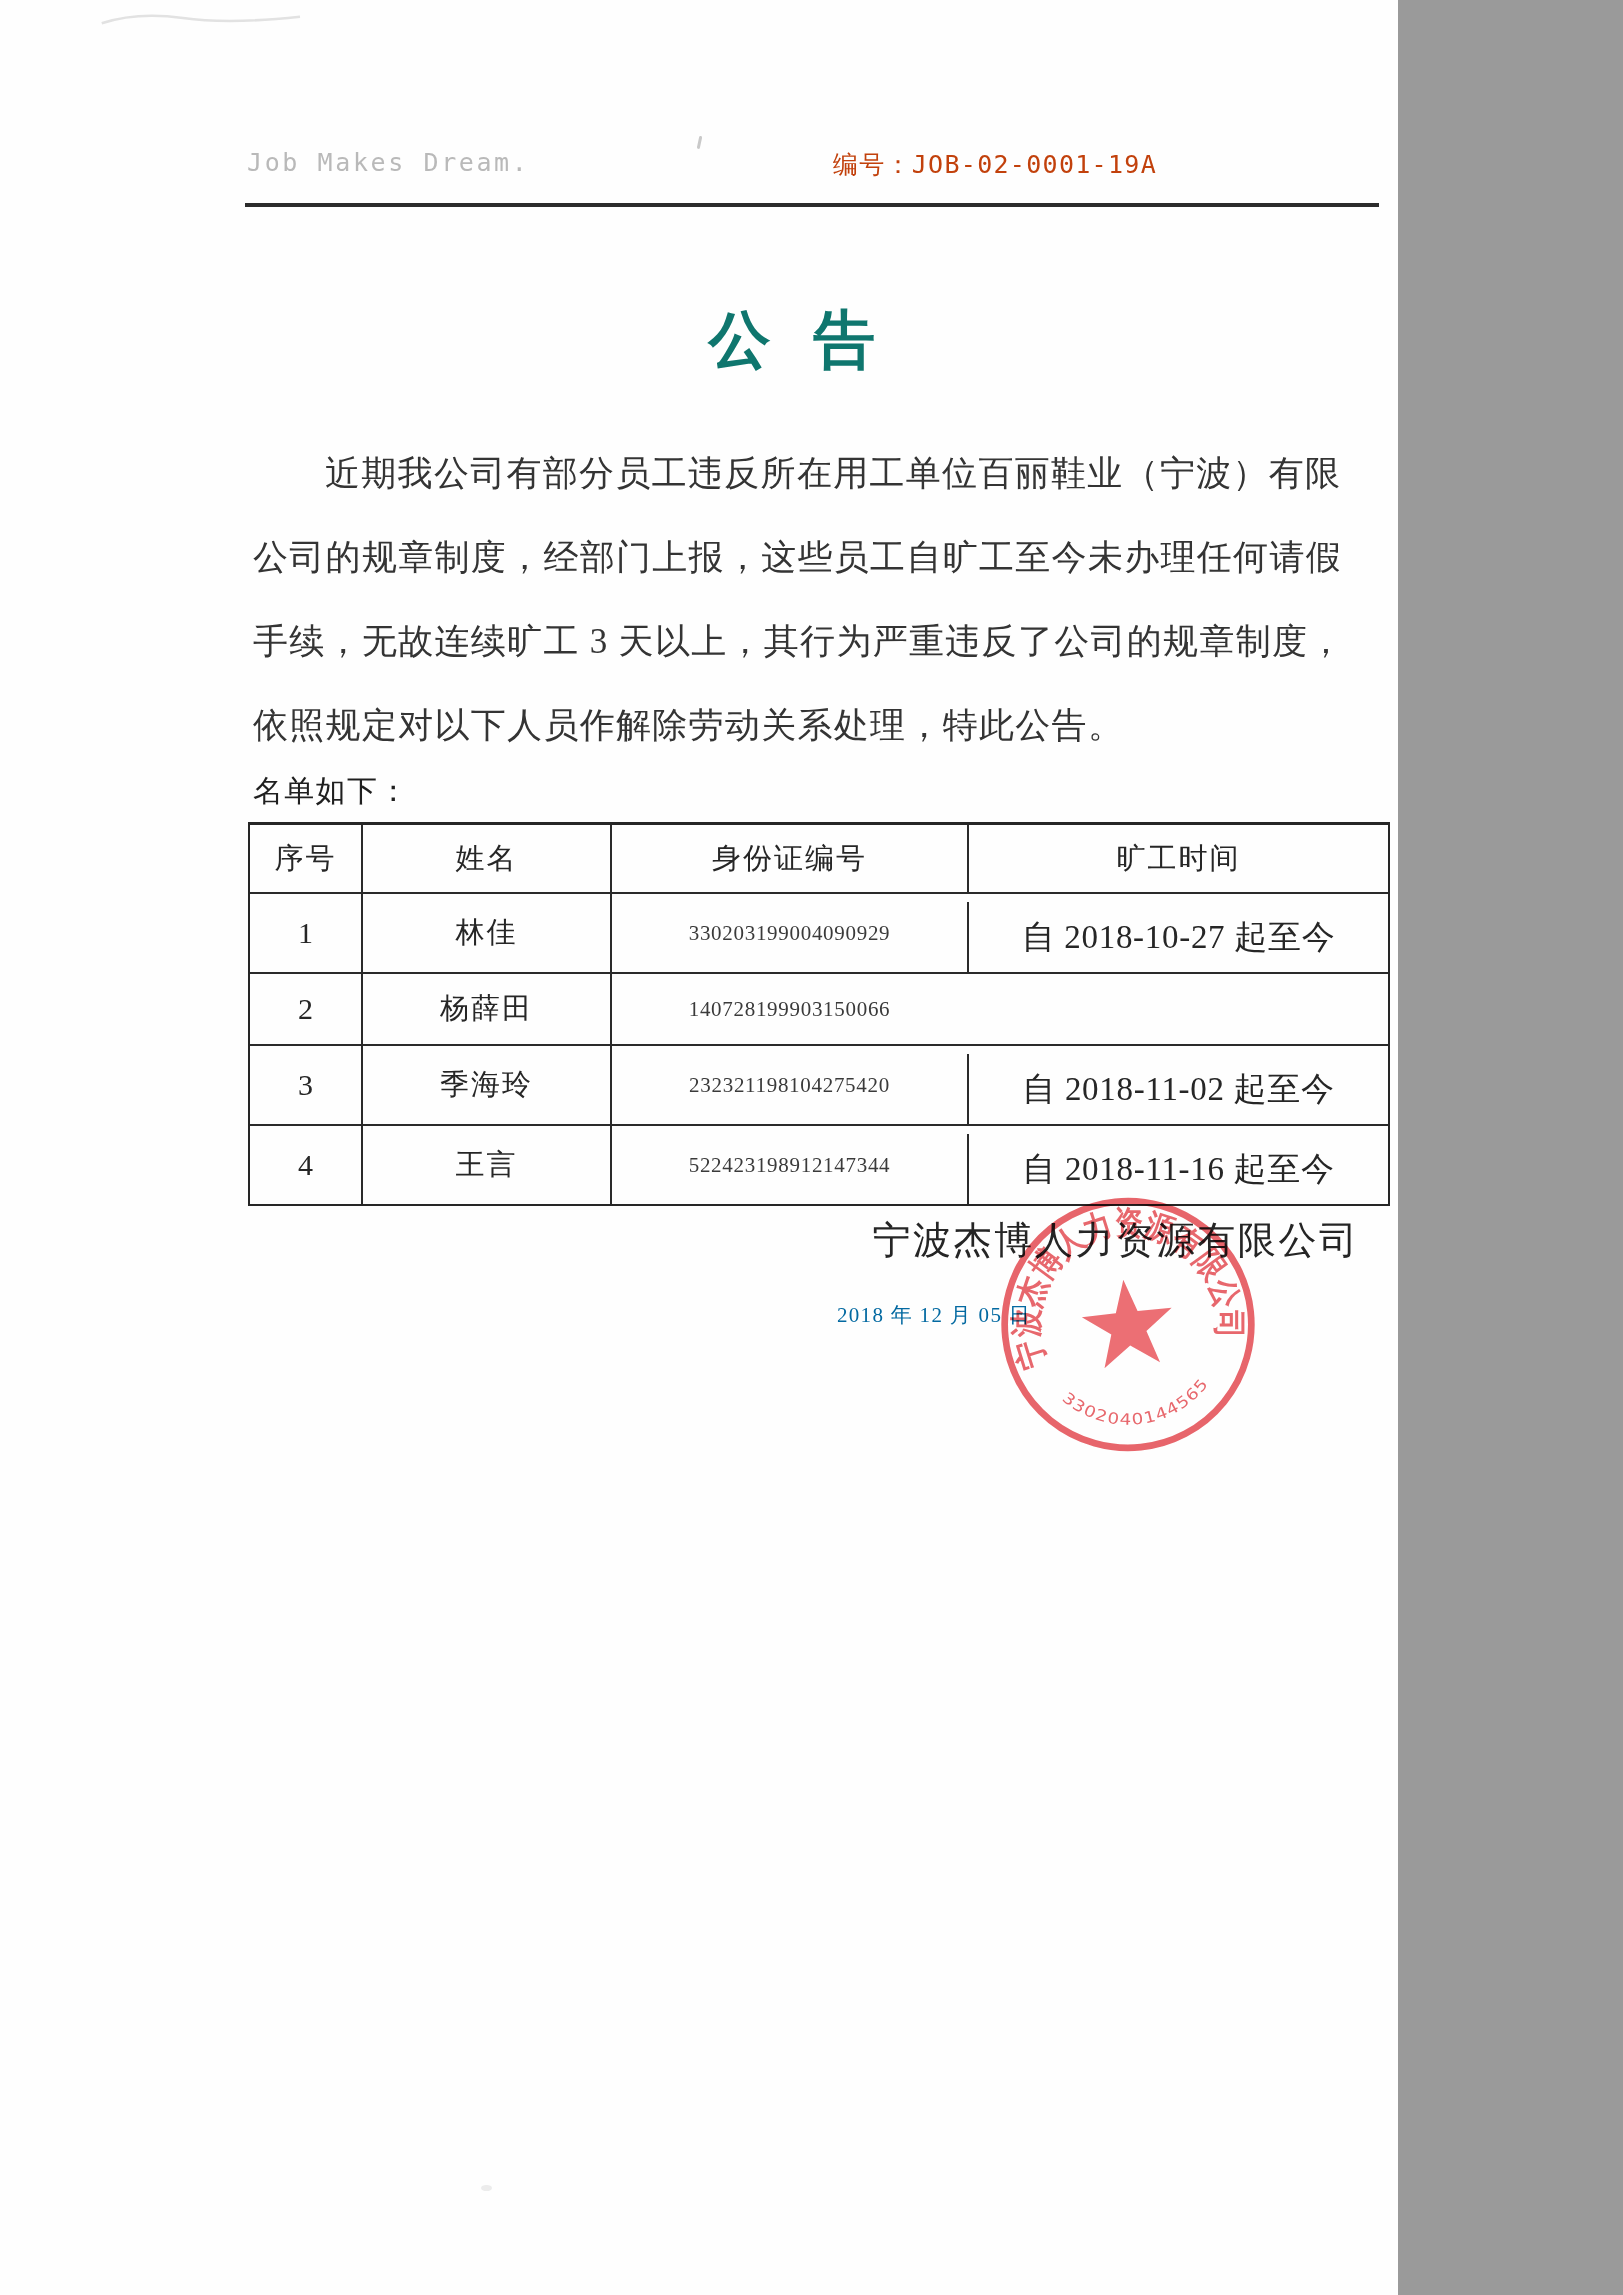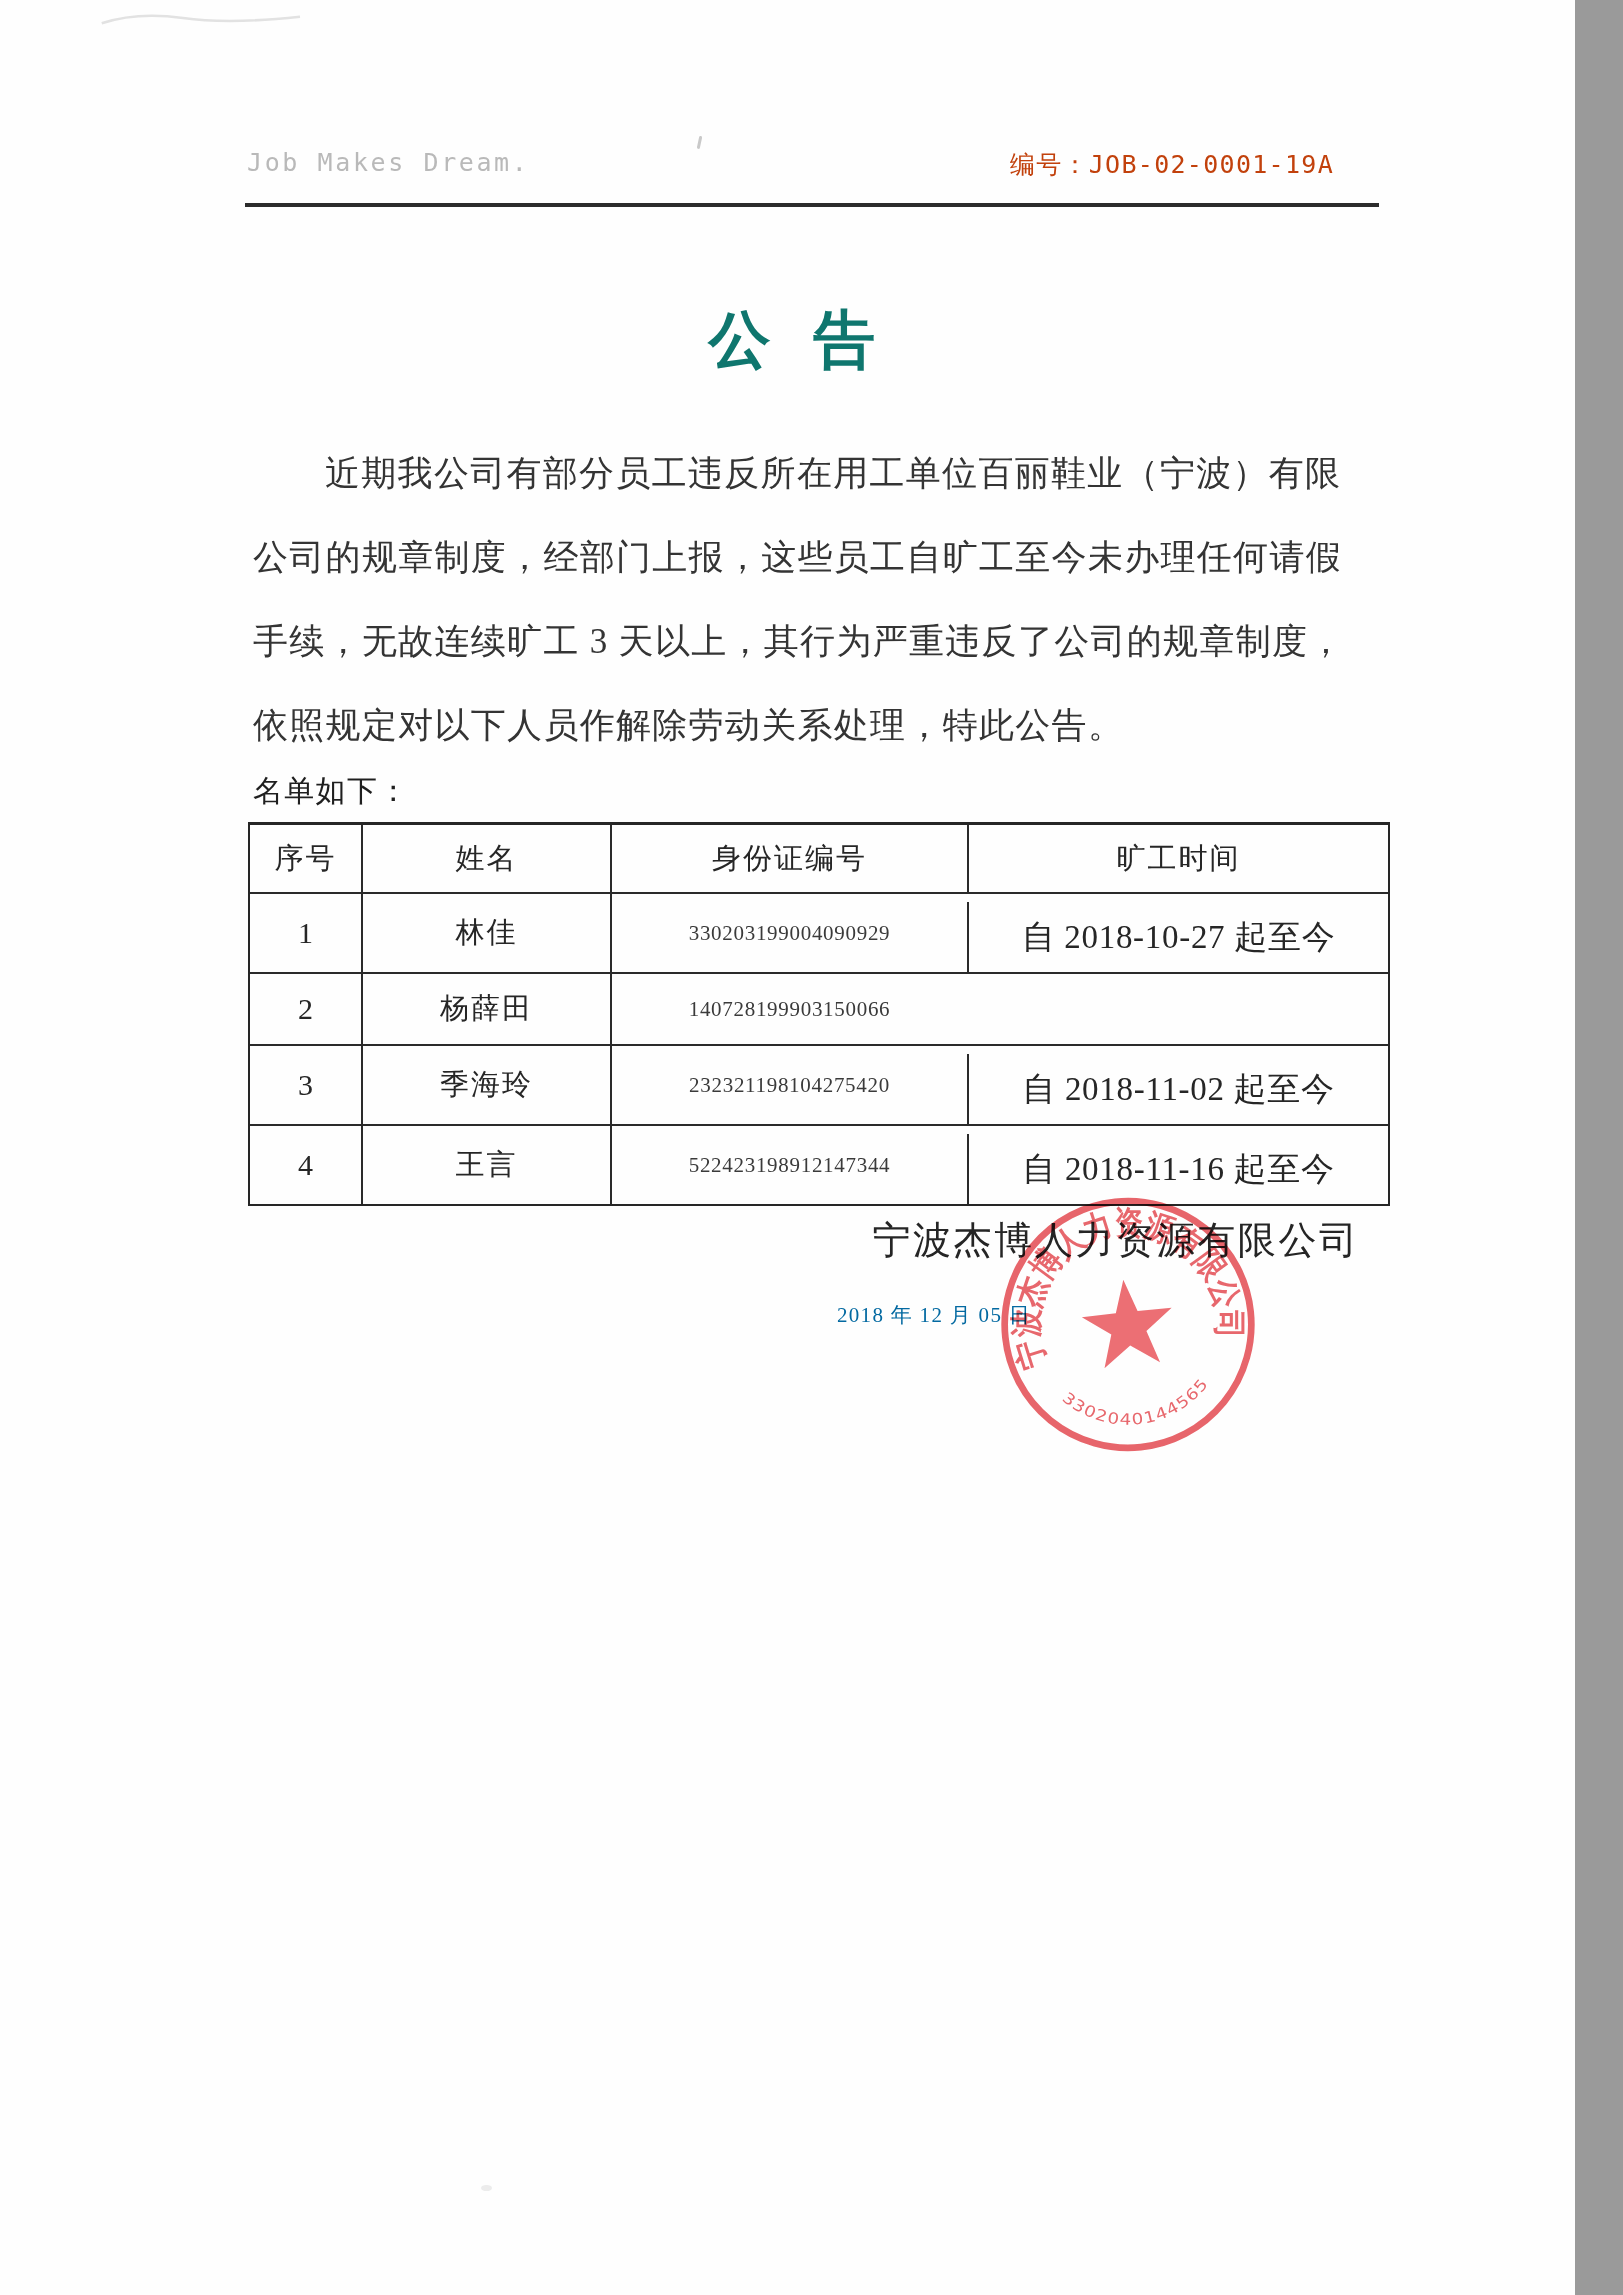--- a/index.html
+++ b/index.html
@@ -1,18 +1,18 @@
 <!DOCTYPE html>
 <html style="font-size:10.5px"><head>
 <meta charset="utf-8">
 <style>
   html,body{margin:0;padding:0;background:#9a9a9a;}
   .page{
     position:relative;
-    width:1575px;height:2295px;
+    width:1398px;height:2295px;
     background:#fefefe;
     overflow:hidden;
     font-family:"Liberation Serif","DejaVu Serif",serif;
     color:#303030;
   }
   
   .slogan{
     position:absolute;left:247px;top:148px;
     font-family:"DejaVu Sans Mono","Liberation Mono",monospace;
     font-size:25px;color:#b9b9b9;letter-spacing:2.6px;white-space:nowrap;

